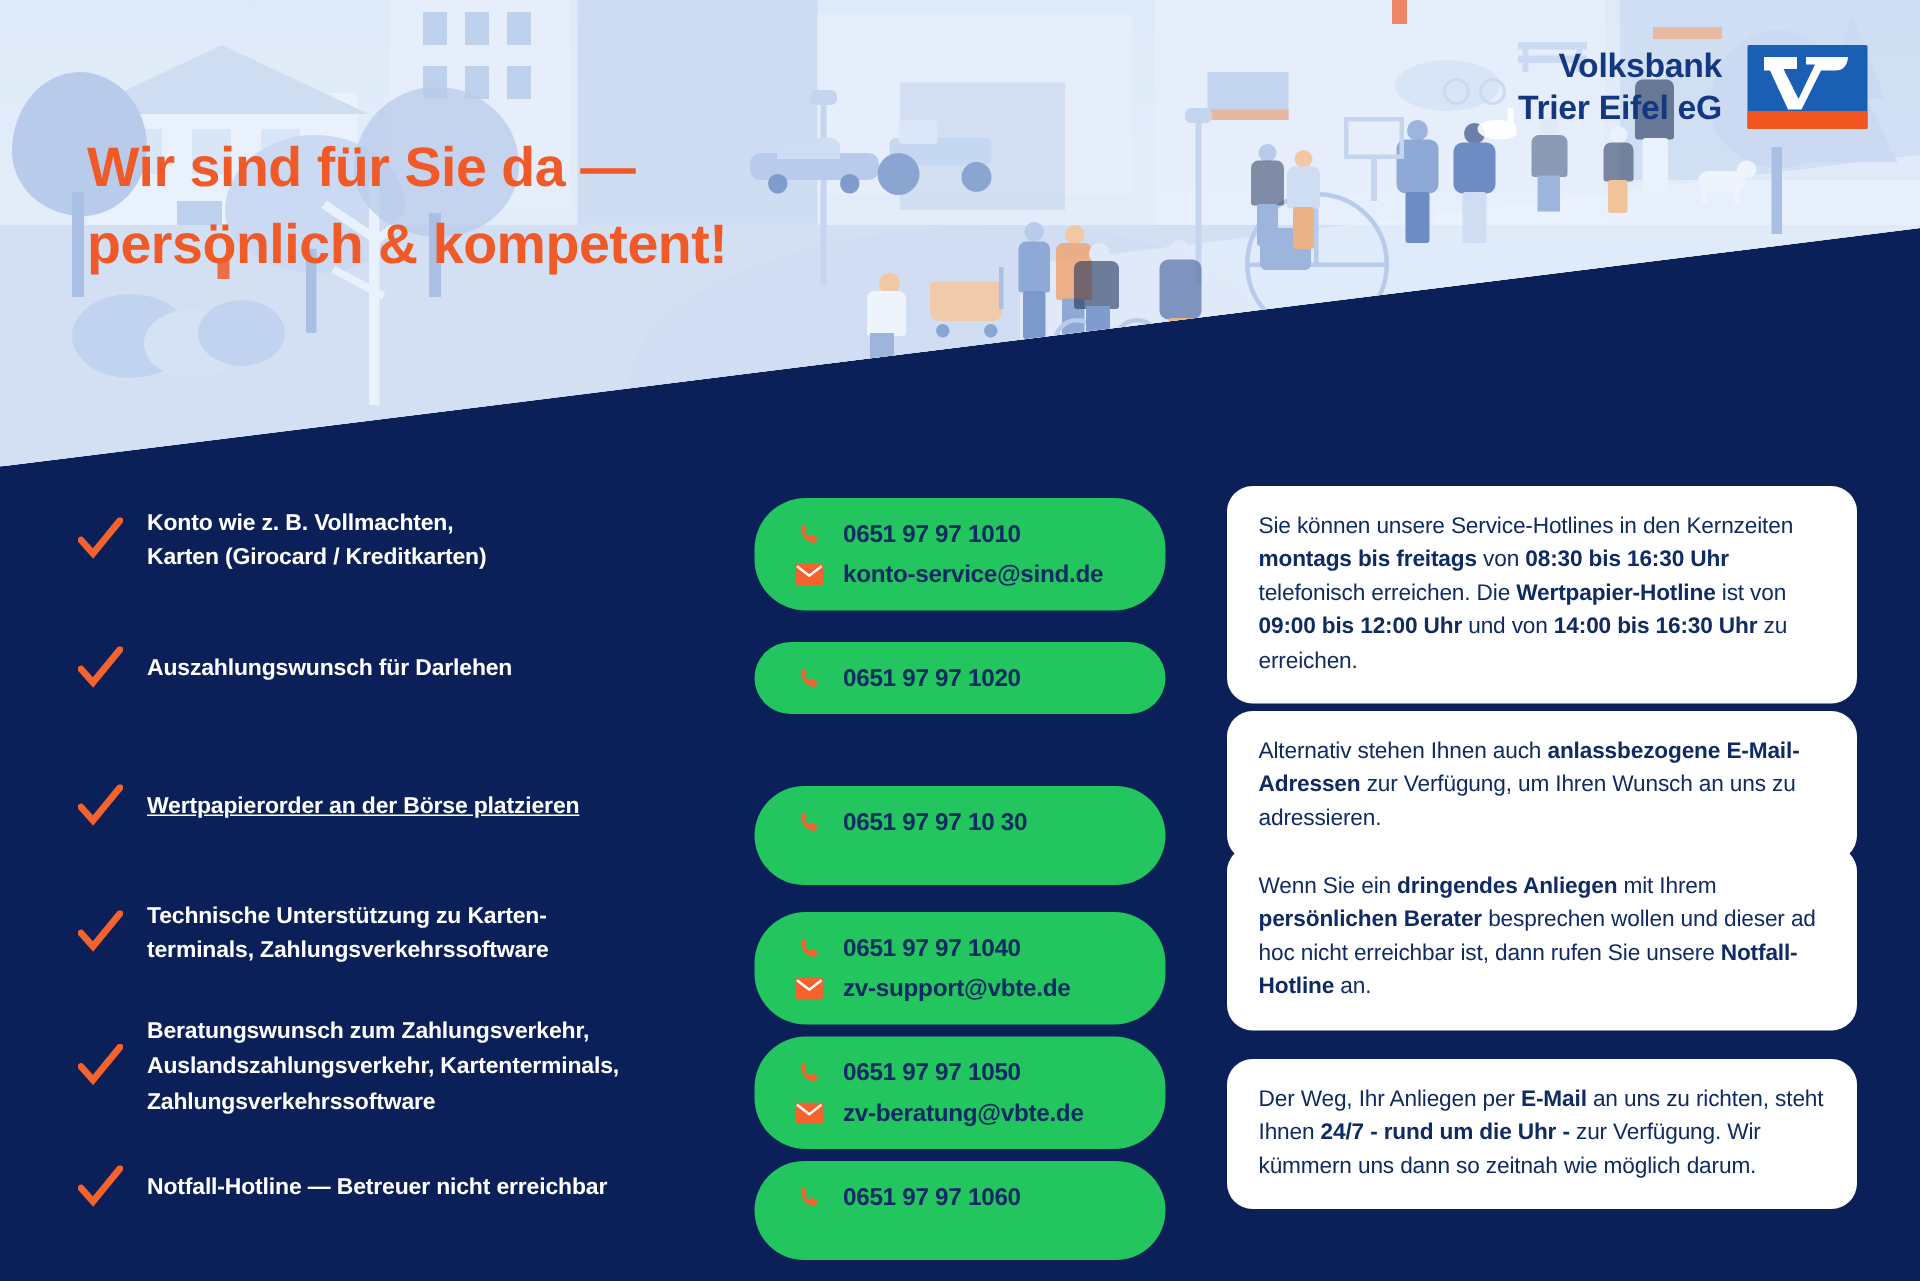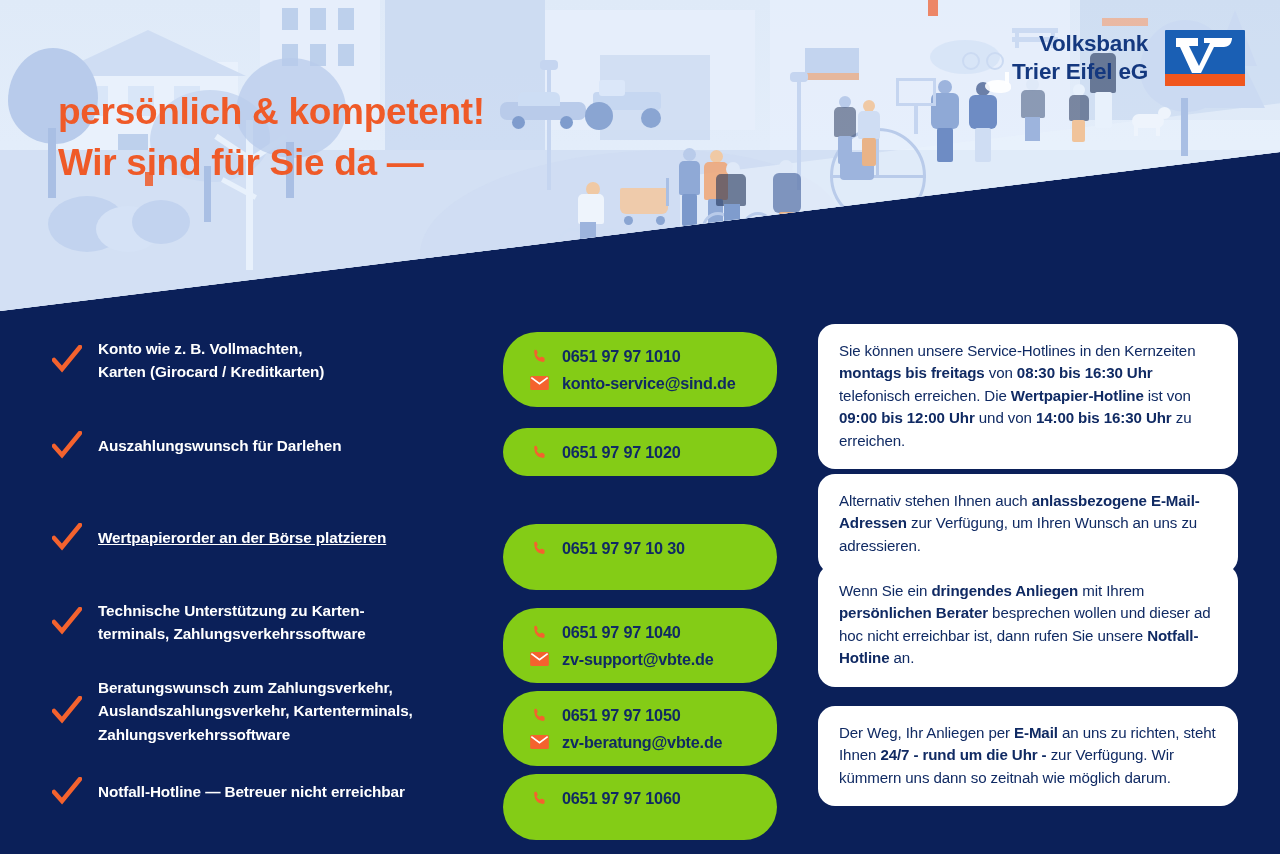--- a/index.html
+++ b/index.html
@@ -112,21 +112,21 @@
     font-weight: 700;
     line-height: 1.52;
     letter-spacing: -0.1px;
   }
 
   
   .pills { position: absolute; left: 503px; top: 0; width: 280px; }
   .pill {
     position: absolute;
     width: 274px;
-    background: #84cc16;
+    background: #22c55e;
     border-radius: 34px;
     padding: 14px 20px 14px 26px;
     display: flex; flex-direction: column; justify-content: space-between;
     gap: 7px;
   }
   .pill-row { display: flex; align-items: center; gap: 13px; }
   .pill-icon { flex: 0 0 auto; width: 20px; height: 20px; display:flex; align-items:center; justify-content:center; }
   .pill-text {
     color: #102a63;
     font-weight: 700;
@@ -348,22 +348,22 @@
     <div class="ill" style="left:962px;top:46px;width:44px;height:24px;">
       <div style="position:absolute;left:0;top:6px;width:18px;height:18px;border:2px solid #cbdaf2;border-radius:50%;"></div>
       <div style="position:absolute;left:24px;top:6px;width:18px;height:18px;border:2px solid #cbdaf2;border-radius:50%;"></div>
     </div>
 
     <div class="ill" style="left:145px;top:172px;width:8px;height:14px;background:#ef5a28;opacity:.85;"></div>
     <div class="ill" style="left:928px;top:0px;width:10px;height:16px;background:#ef5a28;opacity:.7;"></div>
     <div class="ill" style="left:1102px;top:18px;width:46px;height:8px;background:#f3a882;opacity:.7;"></div>
 
     <div class="headline">
+      <div>Wir sind für Sie da —</div>
       <div>persönlich &amp; kompetent!</div>
-      <div>Wir sind für Sie da —</div>
     </div>
 
     <div class="logo-wrap">
       <div class="logo-text">
         <div>Volksbank</div>
         <div>Trier Eifel eG</div>
       </div>
       <div class="logo-mark">
         <svg width="62" height="40" viewBox="0 0 62 40" aria-hidden="true">
           <path d="M2 3 L24 3 L24 11 L15 11 L25 31 L36 8 L30 8 L30 3 L58 3 C58 3 58 12 50 12 L40 12 L27 38 L18 38 L6 12 L2 12 Z" fill="#ffffff"></path>

